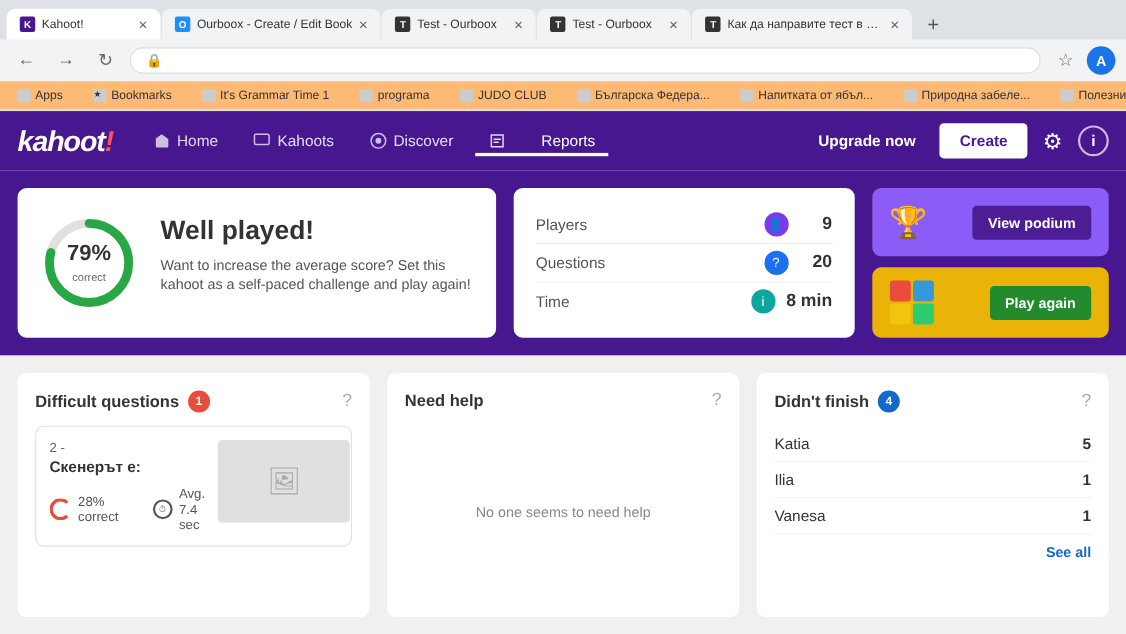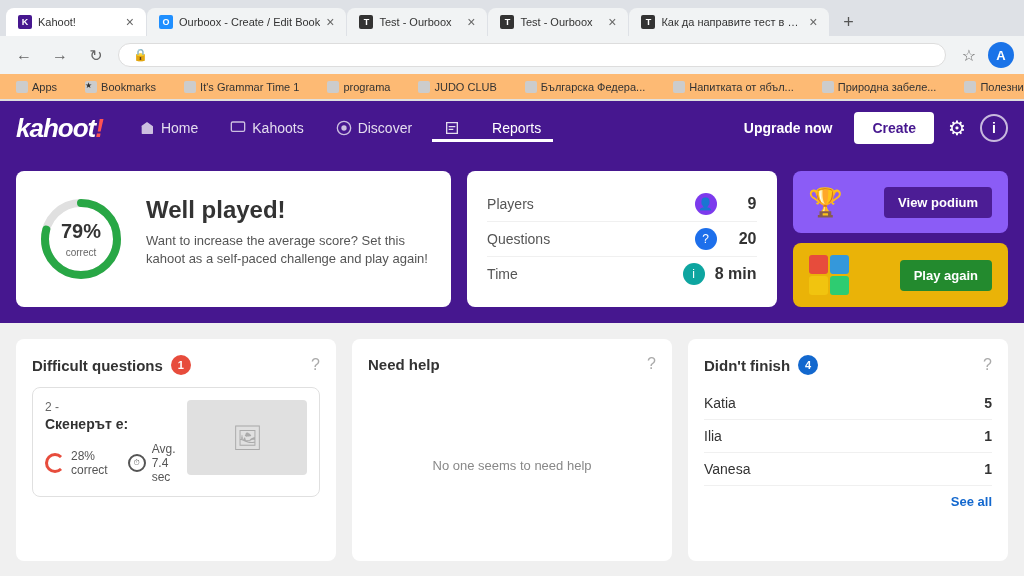--- a/index.html
+++ b/index.html
@@ -93,21 +93,21 @@
     .panel-header { display: flex; align-items: center; margin-bottom: 12px; gap: 8px; }
     .panel-title { font-size: 15px; font-weight: 700; color: #333; }
     .badge { background: #e74c3c; color: white; border-radius: 50%; width: 20px; height: 20px; font-size: 11px; font-weight: 700; display: flex; align-items: center; justify-content: center; flex-shrink: 0; }
     .badge.blue { background: #1368ce; }
     .help-icon { color: #aaa; font-size: 16px; margin-left: auto; cursor: pointer; }
 
     .question-item { border: 1px solid #e0e0e0; border-radius: 8px; padding: 12px; display: flex; gap: 12px; align-items: flex-start; }
     .question-num { font-size: 12px; color: #666; }
     .question-title { font-size: 14px; font-weight: 700; color: #333; margin-top: 2px; }
     .question-img { width: 120px; height: 75px; background: #e0e0e0; border-radius: 4px; flex-shrink: 0; display: flex; align-items: center; justify-content: center; color: #aaa; font-size: 24px; }
-    .question-stats { display: flex; gap: 20px; margin-top: 10px; align-items: center; }
+    .question-stats { display: flex; gap: 31px; margin-top: 10px; align-items: center; }
     .q-correct { display: flex; align-items: center; gap: 6px; font-size: 12px; color: #555; }
     .q-correct-circle { width: 20px; height: 20px; border-radius: 50%; border: 3px solid #e74c3c; border-right-color: transparent; flex-shrink: 0; }
     .q-time { display: flex; align-items: center; gap: 6px; font-size: 12px; color: #555; }
     .q-time-icon { width: 18px; height: 18px; border-radius: 50%; border: 2px solid #555; display: flex; align-items: center; justify-content: center; font-size: 8px; flex-shrink: 0; }
 
     .no-help { display: flex; align-items: center; justify-content: center; flex: 1; color: #888; font-size: 13px; }
 
     .player-row { display: flex; align-items: center; padding: 8px 0; border-bottom: 1px solid #f0f0f0; }
     .player-row:last-child { border-bottom: none; }
     .player-name { flex: 1; font-size: 14px; color: #333; }

